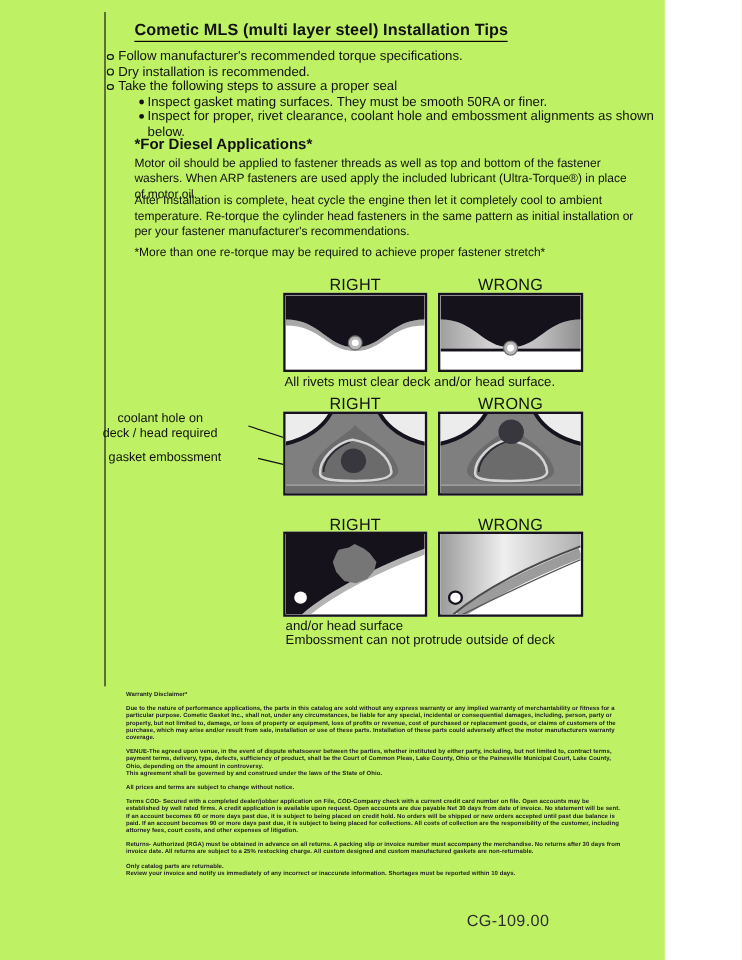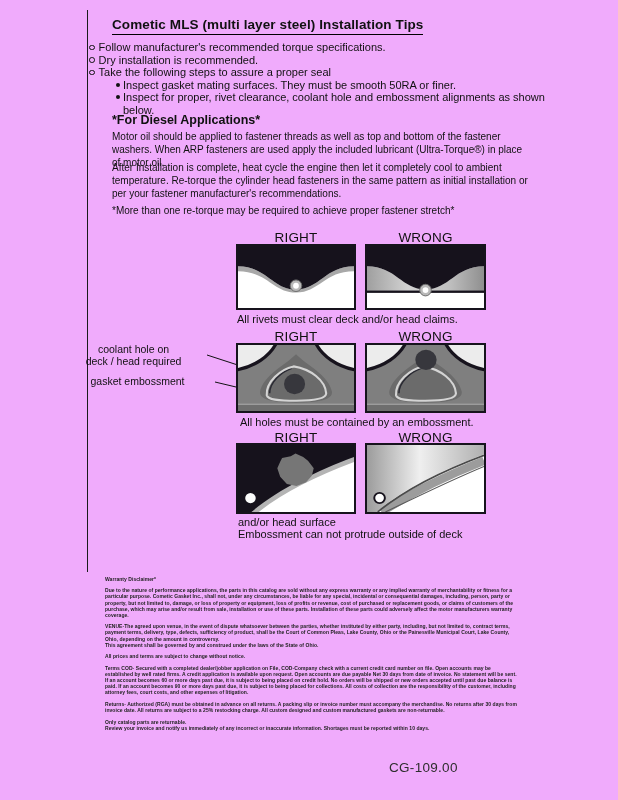--- a/index.html
+++ b/index.html
@@ -1,17 +1,17 @@
 <!DOCTYPE html>
 <html><head>
 <meta charset="utf-8">
 <style>
   html,body{margin:0;padding:0;background:#ffffff;}
   .page{
-    position:relative; width:618px; height:800px; background:#f0abfc; overflow:hidden;
+    position:relative; width:554px; height:800px; background:#bef264; overflow:hidden;
     font-family:"Liberation Sans","DejaVu Sans",sans-serif; color:#111;
   }
   .abs{position:absolute;}
   .rule{width:1px;background:#1b1b1b;}
   .title{
     font-size:13.5px; font-weight:bold; letter-spacing:0.1px;
     border-bottom:1.6px solid #000; padding-bottom:2px; white-space:nowrap;
   }
   .tips{font-size:11px; line-height:12.6px;}
   .tip-row{display:flex; align-items:flex-start;}
@@ -95,21 +95,21 @@
         </linearGradient>
       </defs>
       <rect x="0" y="0" width="121" height="64" fill="#ffffff"></rect>
       <path d="M0,21 C30,21 36,45 60.5,45 C85,45 91,21 121,21 L121,47 L0,47 Z" fill="url(#g1)"></path>
       <path d="M0,0 H121 V21 C91,21 85,45 60.5,45 C36,45 30,21 0,21 Z" fill="#16121c"></path>
       <rect x="0" y="46" width="121" height="2.4" fill="#16121c"></rect>
       <circle cx="60.5" cy="45.5" r="6" fill="#b9b9b9" stroke="#6d6d6d" stroke-width="1"></circle>
       <circle cx="60.5" cy="45.5" r="3" fill="#ffffff"></circle>
     </svg>
   </div>
-  <div class="abs caption" style="left:237px; top:313px; width:300px;">All rivets must clear deck and/or head claims.</div>
+  <div class="abs caption" style="left:237px; top:313px; width:300px;">All rivets must clear deck and/or head surface.</div>
 
   <div class="abs ann" style="left:60px; top:344px; width:147px;">
     <div>coolant hole on</div>
     <div>deck / head required</div>
   </div>
   <div class="abs ann" style="left:60px; top:376px; width:155px;">gasket embossment</div>
   <svg class="abs" style="left:205px; top:346px;" width="95" height="52">
     <line x1="2" y1="9" x2="91" y2="38" stroke="#111" stroke-width="1"></line>
     <line x1="10" y1="36" x2="52" y2="46" stroke="#111" stroke-width="1"></line>
   </svg>
@@ -136,21 +136,20 @@
       <rect x="0" y="63" width="121" height="1.6" fill="#9c9c9c"></rect>
       <rect x="0" y="64.6" width="121" height="6.4" fill="#6e6e6e"></rect>
       <path d="M60.5,10 C72,22 94,32 98,50 C99,59 84,62 60.5,62 C37,62 22,59 23,50 C27,32 49,22 60.5,10 Z" fill="#6b6b6b"></path>
       <path d="M-2,-2 L40,-2 C33,12 18,23 -2,27 Z" fill="#ececec" stroke="#17131d" stroke-width="3.4"></path>
       <path d="M123,-2 L81,-2 C88,12 103,23 123,27 Z" fill="#ececec" stroke="#17131d" stroke-width="3.4"></path>
       <path d="M33,52 C33,40 45,29 56,25" stroke="#2a2a33" stroke-width="1.6" fill="none"></path>
       <path d="M30,54 C29,40 44,26 58,23 C76,26 91,38 92,52 C92,58 79,60 60.5,60 C42,60 31,59 30,54 Z" stroke="#d4d4d4" stroke-width="2.2" fill="none"></path>
       <circle cx="61" cy="16" r="11" fill="#37373d"></circle>
     </svg>
   </div>
-  <div class="abs caption" style="left:240px; top:416px; width:300px;">All holes must be contained by an embossment.</div>
 
   <div class="abs dlabel" style="left:236px; top:430px; width:120px;">RIGHT</div>
   <div class="abs dlabel" style="left:365px; top:430px; width:121px;">WRONG</div>
 
   <div class="abs dbox" style="left:236px; top:443px; width:120px; height:71px;">
     <svg viewBox="0 0 121 72" preserveAspectRatio="none">
       <rect x="0" y="0" width="121" height="72" fill="#ffffff"></rect>
       <path d="M121,13 C82,28 40,49 14,72" stroke="#b4b4b4" stroke-width="10" fill="none"></path>
       <path d="M0,0 H121 V13 C82,28 40,49 14,72 H0 Z" fill="#16121c"></path>
       <polygon points="46,14 55,12 60,9 68,13 73,17 79,25 77,33 71,40 61,44 51,42 44,34 41,25 44,18" fill="#767676"></polygon>

